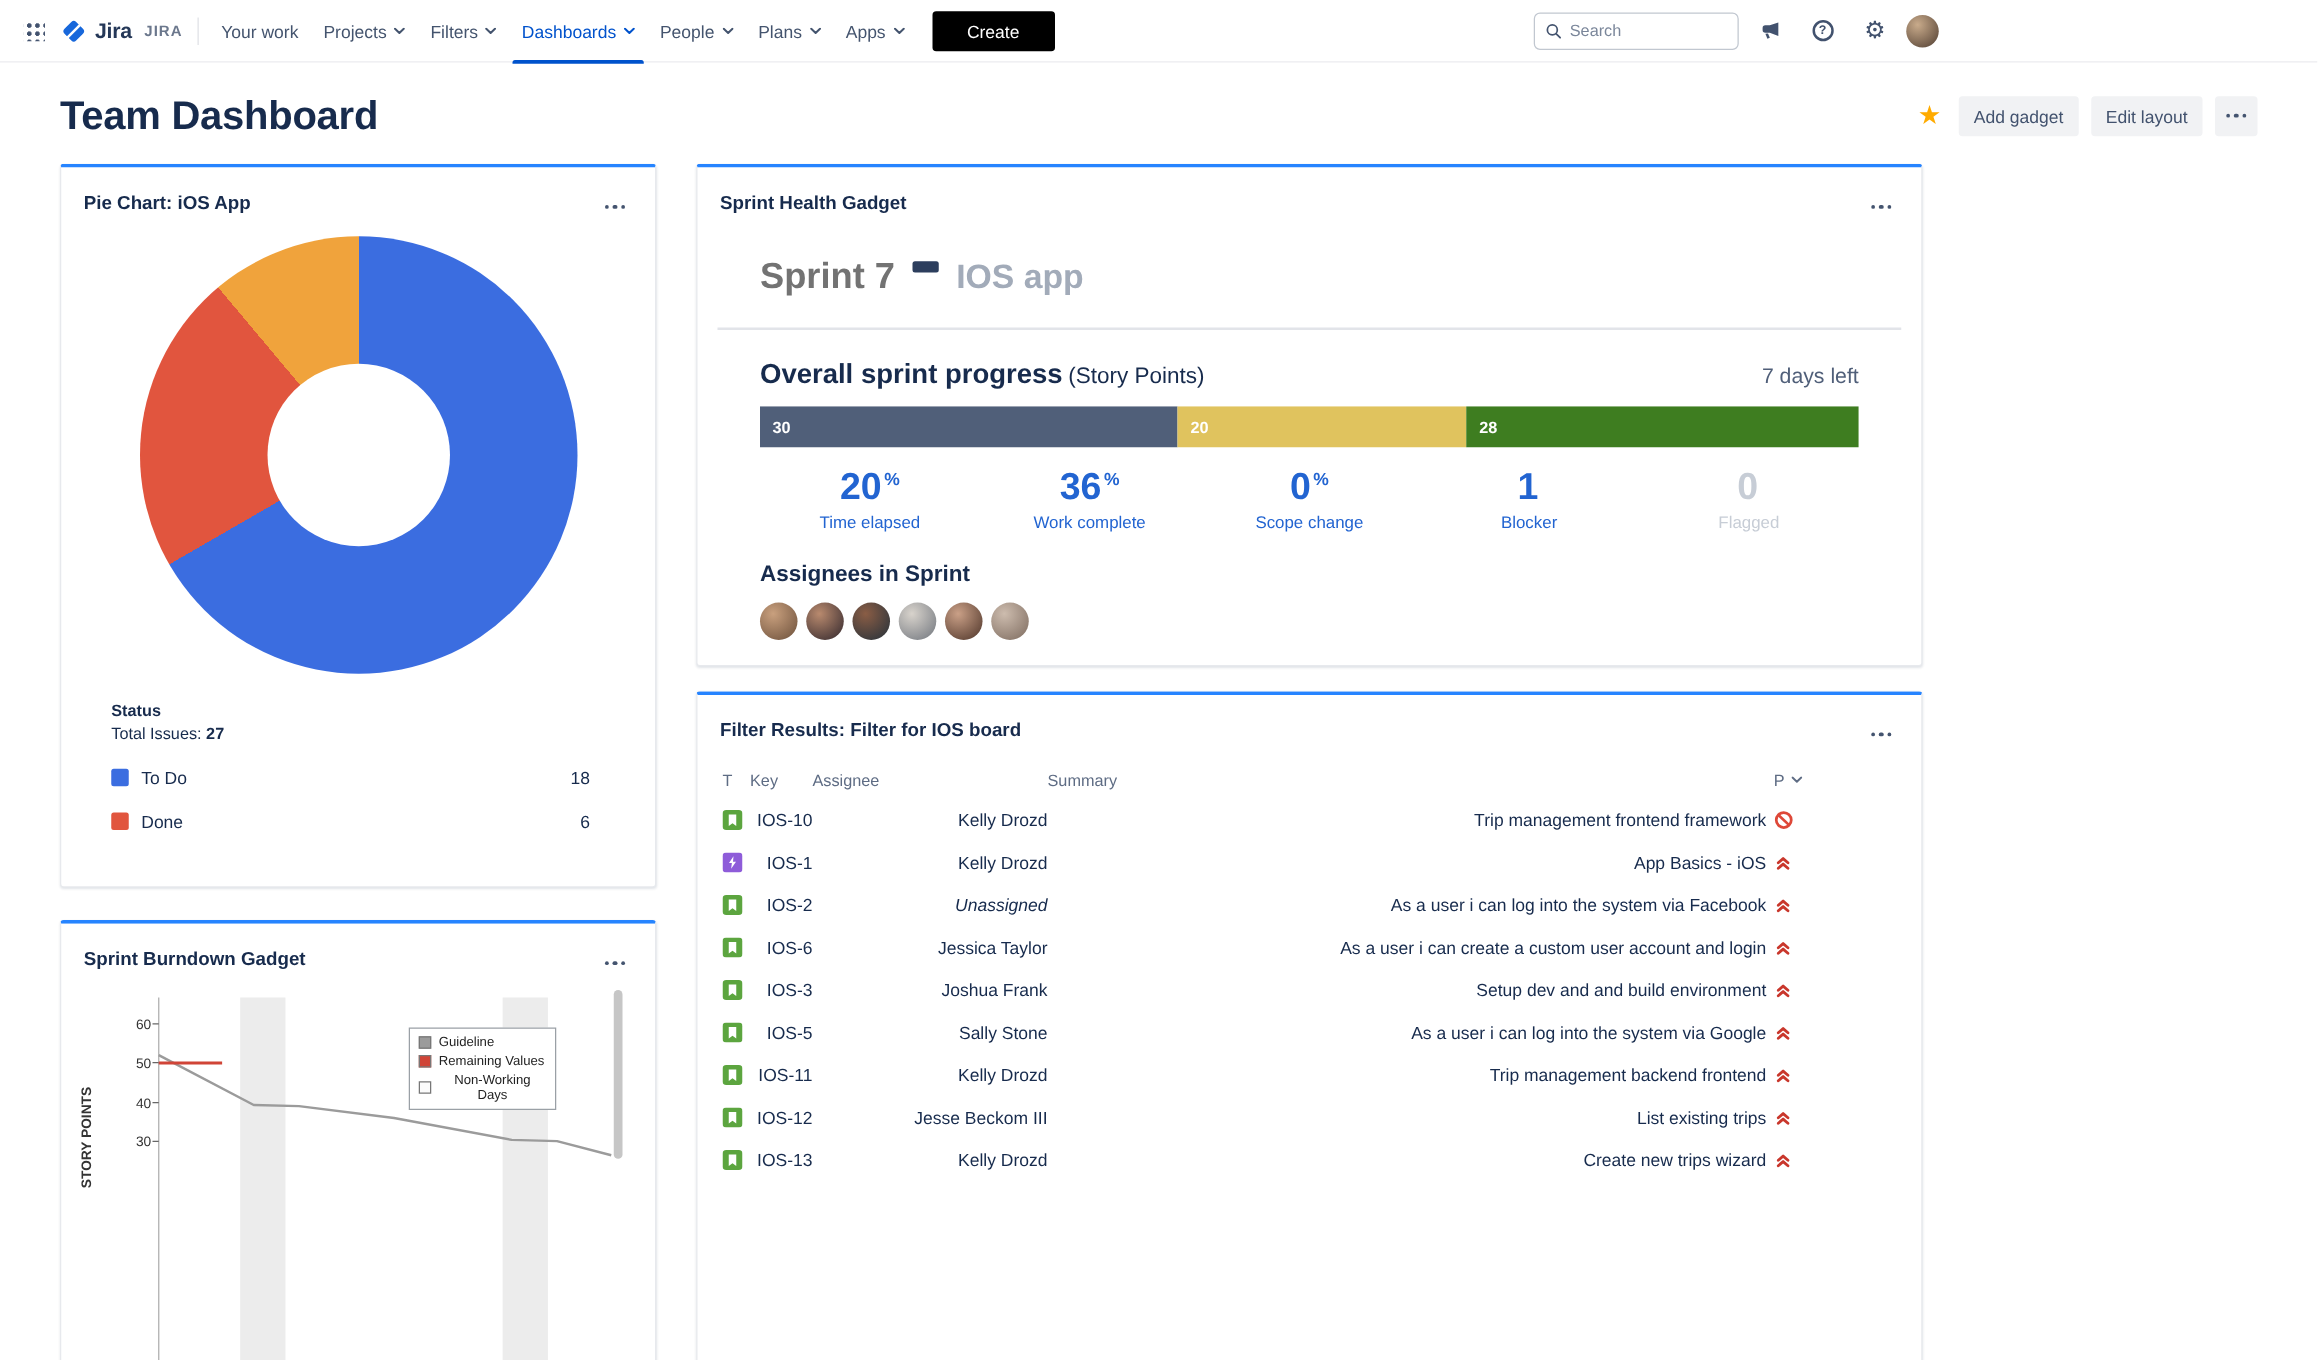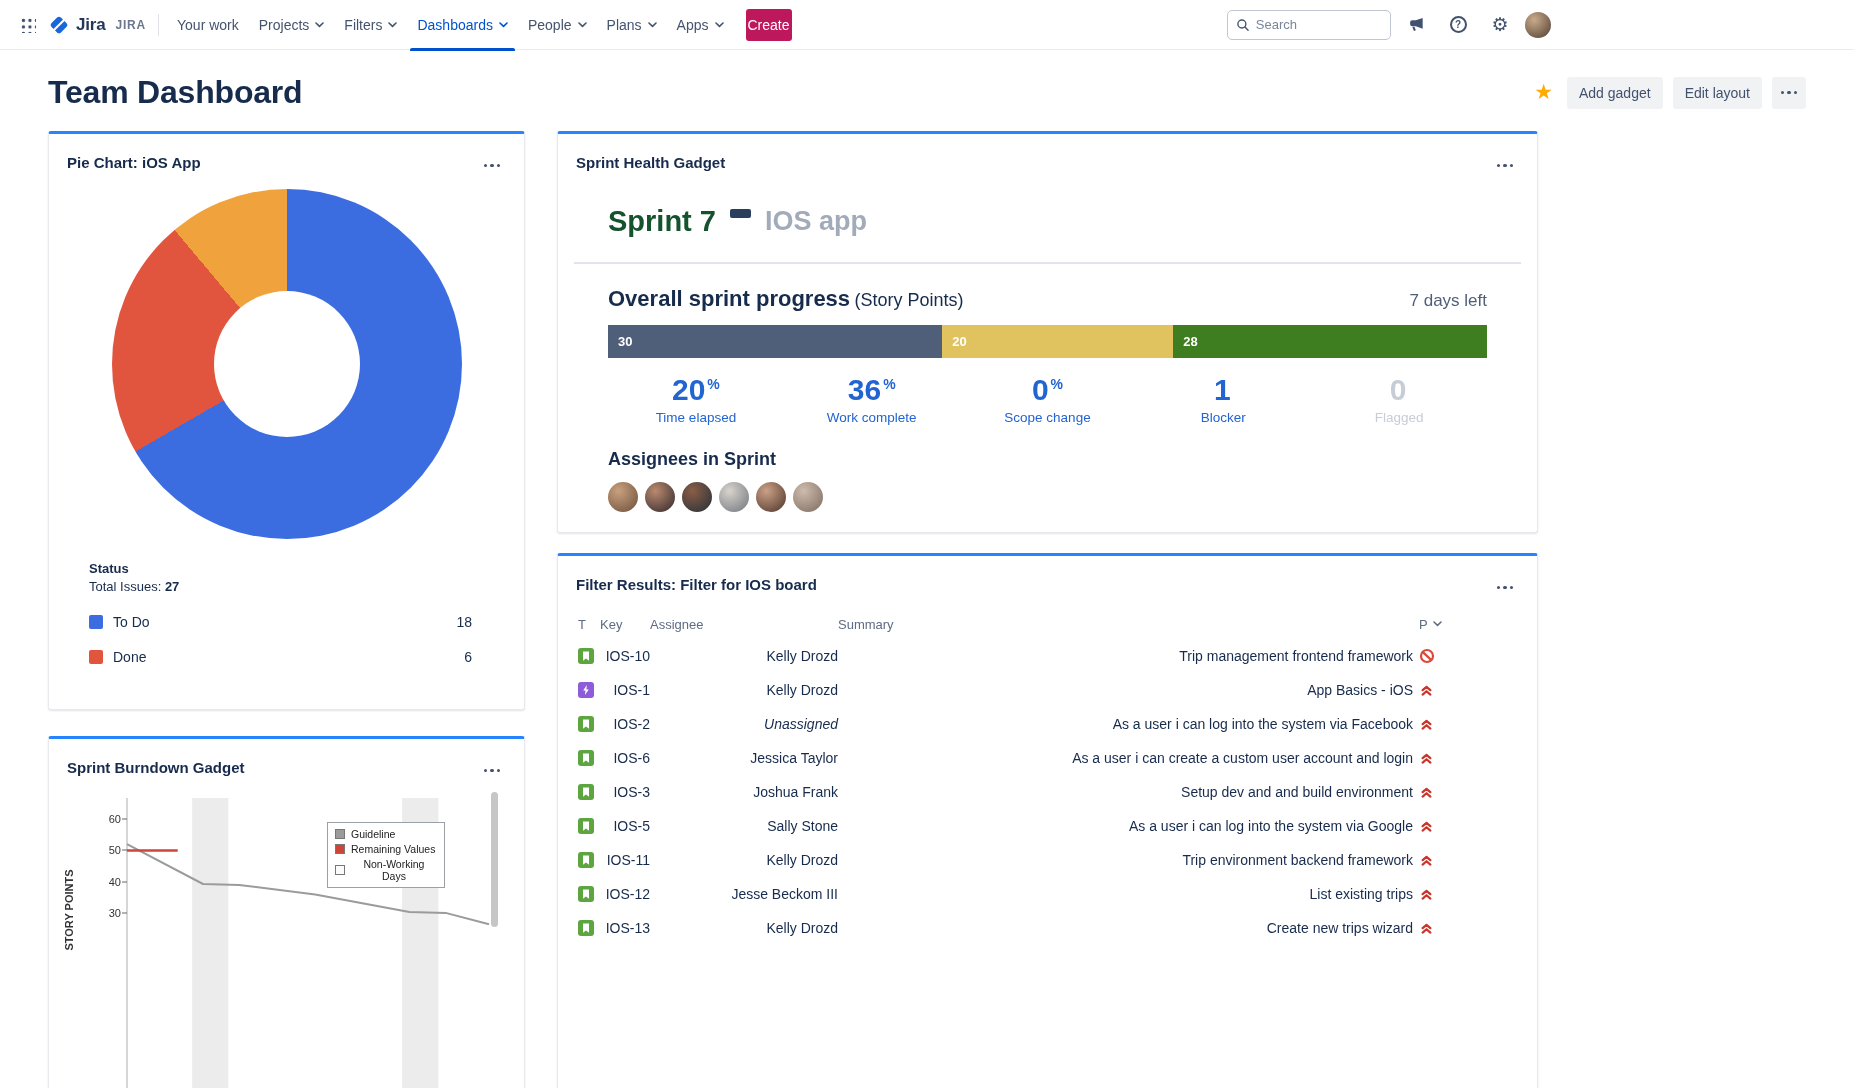--- a/index.html
+++ b/index.html
@@ -19,21 +19,21 @@
   .logo-text { font-size:17px; font-weight:700; color:#253858; letter-spacing:-0.2px; }
   .site-name { font-size:12px; font-weight:600; color:#6B778C; letter-spacing:0.8px; margin:0 4px; }
   .nav-sep { width:1px; height:22px; background:#DFE1E6; margin:0 8px; }
   .nav-items { display:flex; align-items:stretch; height:50px; }
   .nav-item { display:flex; align-items:center; gap:6px; padding:0 10px; font-size:14px;
     font-weight:500; color:#44546E; cursor:pointer; position:relative; }
   .nav-item.active { color:#0052CC; }
   .nav-item.active::after { content:""; position:absolute; left:3px; right:3px; bottom:-1px;
     height:3px; background:#0052CC; border-radius:2px 2px 0 0; }
   .chev { margin-top:1px; }
-  .create-btn { margin-left:12px; height:32px; padding:0 2px; background:#be185d; color:#fff;
+  .create-btn { margin-left:12px; height:32px; padding:0 28px; background:#000000; color:#fff;
     font-size:14px; font-weight:500; border:none; border-radius:3px; cursor:pointer; }
   .topnav-right { margin-left:auto; display:flex; align-items:center; gap:8px; }
   .search-box { display:flex; align-items:center; width:164px; height:30px;
     border:1px solid #C1C7D0; border-radius:5px; padding:0 8px; gap:6px; color:#44546F; background:#fff; }
   .search-box input { border:none; outline:none; width:100%; font-size:13px; color:#172B4D;
     font-family:inherit; background:transparent; }
   .search-box input::placeholder { color:#7A869A; }
   .help-circle { width:17px; height:17px; border:2px solid #42526E; border-radius:50%;
     display:flex; align-items:center; justify-content:center; font-size:10px; font-weight:700; color:#42526E; }
   .gear-glyph { font-size:19px; line-height:1; font-family:"DejaVu Sans",sans-serif; }
@@ -78,21 +78,21 @@
   .status-label { font-size:13px; font-weight:700; }
   .total-line { font-size:13px; margin-top:3px; }
   .legend { padding:10px 52px 0 40px; }
   .legend-row { display:flex; align-items:center; height:35px; cursor:pointer; }
   .swatch { width:14px; height:14px; border-radius:2px; margin-right:10px; }
   .l-label { font-size:14px; color:#172B4D; }
   .l-value { margin-left:auto; font-size:14px; color:#172B4D; }
 
   
   .sh-titlerow { display:flex; align-items:center; gap:14px; padding:20px 50px 24px; }
-  .sprint-name { font-size:29px; font-weight:700; color:#14532d; }
+  .sprint-name { font-size:29px; font-weight:700; color:#737373; }
   .sprint-flag { width:21px; height:9px; background:#2C3E5D; border-radius:2px; margin-top:-16px; }
   .board-name { font-size:27px; font-weight:600; color:#A2ABB9; }
   .sh-divider { border-top:2px solid #E2E4E9; margin:0 16px; }
   .sh-progress { padding:22px 50px 0; }
   .progress-head { display:flex; justify-content:space-between; align-items:baseline; }
   .p-title { font-size:22px; font-weight:700; color:#172B4D; }
   .p-unit { font-size:18px; color:#172B4D; }
   .days-left { font-size:17px; color:#505F79; }
   .bar { display:flex; height:33px; margin-top:13px; width:100%; overflow:hidden; }
   .bar-seg { display:flex; align-items:center; padding-left:10px; color:#fff;
@@ -538,21 +538,21 @@
               <div class="trow type-story pri-highest">
     <span class="cell type">
       <svg class="icon-story" width="16" height="16" viewBox="0 0 16 16">
                     <rect width="16" height="16" rx="3" fill="#5CA53F"></rect>
                     <path d="M5 3.6h6v9.2L8 10.5l-3 2.3z" fill="#fff"></path>
                   </svg>
 
     </span>
     <a class="cell key">IOS-11</a>
     <span class="cell assignee">Kelly Drozd</span>
-    <a class="cell summary">Trip environment backend framework</a>
+    <a class="cell summary">Trip management backend frontend</a>
     <span class="cell pri">
       <svg class="icon-highest" width="15" height="15" viewBox="0 0 14 14">
                     <path d="M3.4 6.7L7 3.6l3.6 3.1" stroke="#C9372C" stroke-width="2.1" fill="none" stroke-linecap="round" stroke-linejoin="round"></path>
                     <path d="M3.4 10.8L7 7.7l3.6 3.1" stroke="#C9372C" stroke-width="2.1" fill="none" stroke-linecap="round" stroke-linejoin="round"></path>
                   </svg>
 
     </span>
   </div>
               <div class="trow type-story pri-highest">
     <span class="cell type">

